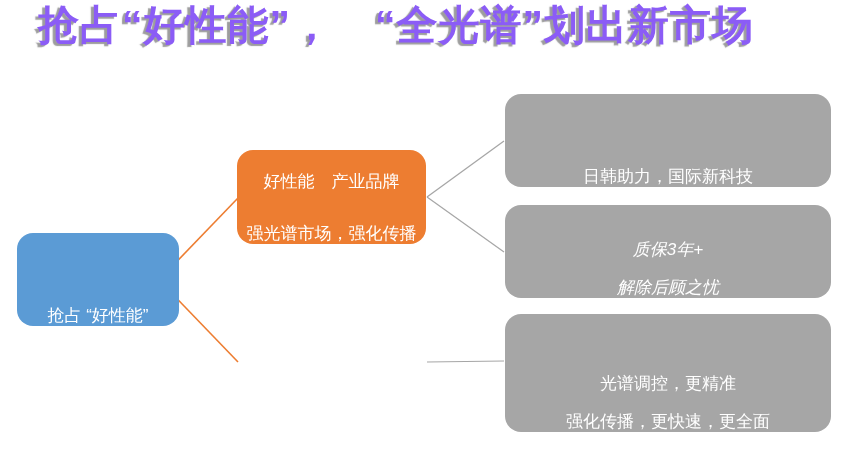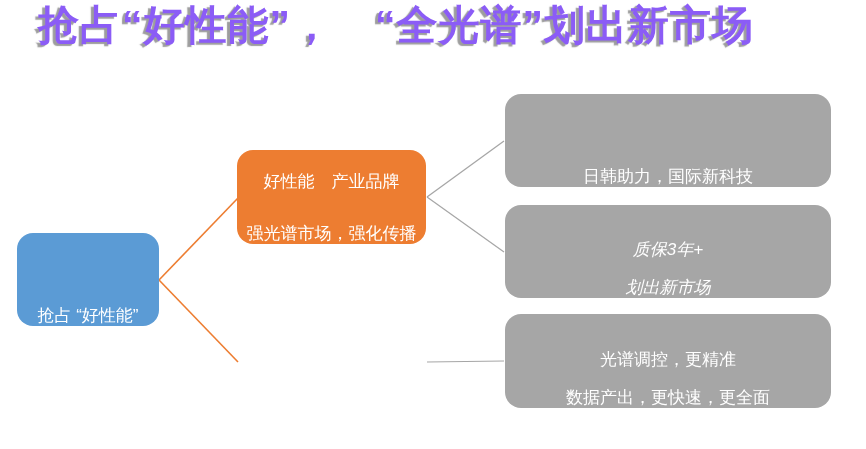--- a/index.html
+++ b/index.html
@@ -36,39 +36,39 @@
     flex-direction: column;
     justify-content: flex-end;
     align-items: center;
     text-align: center;
     font-size: 17px;
     line-height: 1.2;
   }
   .node .line { display: block; white-space: nowrap; }
 
   .root-node {
-    left: 17px; top: 233px; width: 142px; height: 93px;
+    left: 17px; top: 233px; width: 162px; height: 93px;
     background: var(--blue, #5B9BD5);
   }
   .branch-node {
     width: 189px; height: 94px;
     background: var(--orange, #ED7D31);
     row-gap: 31px;
   }
   .branch-1 { left: 237px; top: 150px; }
   .branch-2 { left: 237px; top: 315px; }
 
   .leaf-node {
     left: 505px; width: 326px;
     background: var(--gray, #A6A6A6);
     row-gap: 17px;
   }
   .leaf-1 { top: 94px;  height: 93px; }
   .leaf-2 { top: 205px; height: 93px; font-style: italic; }
-  .leaf-3 { top: 314px; height: 94px; }
+  .leaf-3 { top: 314px; height: 118px; }
 </style>
 </head>
 <body>
 
 <div class="stage">
 
   <div class="slide-title">抢占“好性能”，　“全光谱”划出新市场</div>
 
   <svg class="connectors" width="866" height="449">
     <line class="orange-line" x1="159" y1="280" x2="238" y2="198"></line>
@@ -87,21 +87,21 @@
     <span class="line">强光谱市场，强化传播</span>
   </div>
 
 
   <div class="node leaf-node leaf-1">
     <span class="line">日韩助力，国际新科技</span>
   </div>
 
   <div class="node leaf-node leaf-2">
     <span class="line">质保3年+</span>
-    <span class="line">划出新市场</span>
+    <span class="line">解除后顾之忧</span>
   </div>
 
   <div class="node leaf-node leaf-3">
     <span class="line">光谱调控，更精准</span>
-    <span class="line">数据产出，更快速，更全面</span>
+    <span class="line">强化传播，更快速，更全面</span>
   </div>
 
 </div>
 
 </body></html>

